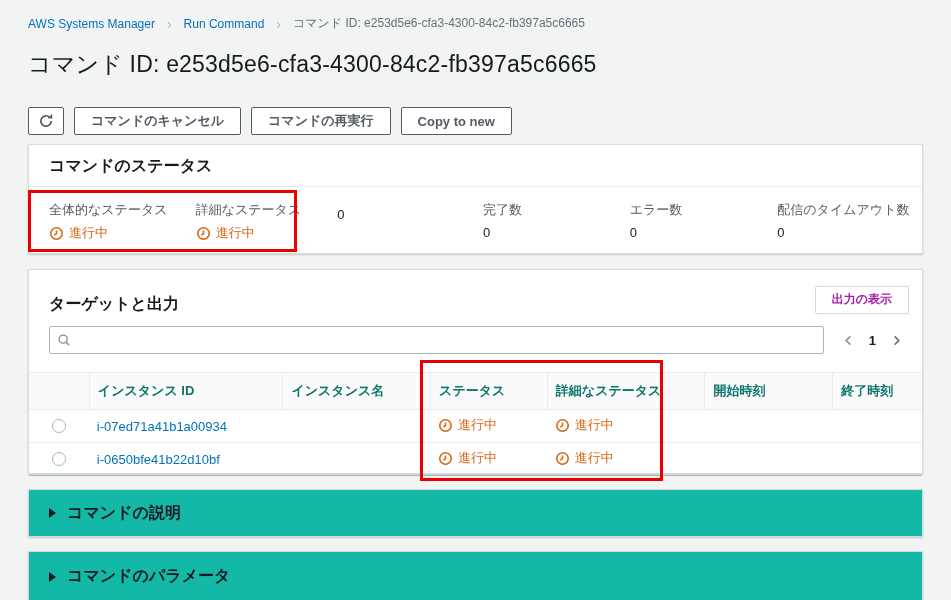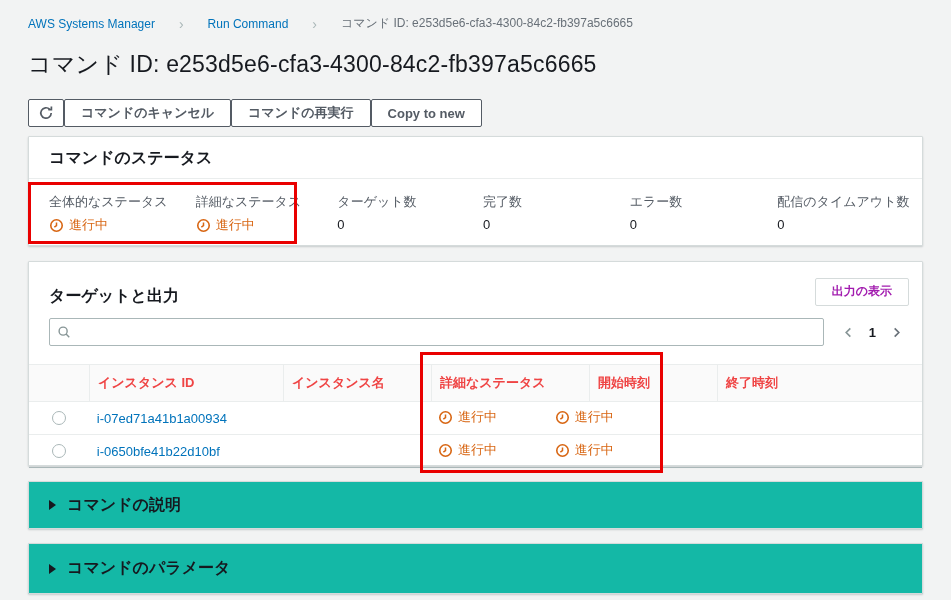--- a/index.html
+++ b/index.html
@@ -7,30 +7,30 @@
   body {
     font-family: "Liberation Sans", sans-serif;
     background: #f2f3f3;
     color: #16191f;
     overflow: hidden;
     position: relative;
   }
   .page { padding: 15px 28px 0; position: relative; }
 
   
-  .breadcrumb { font-size: 12px; display: flex; align-items: center; gap: 24px; }
+  .breadcrumb { font-size: 12px; display: flex; align-items: center; gap: 12px; }
   .breadcrumb a { color: #0073bb; text-decoration: none; cursor: pointer; }
   .crumb-sep { color: #aab7b8; font-size: 14px; line-height: 12px; }
   .crumb-current { color: #687078; }
 
   
   h1 { font-size: 23px; font-weight: 400; color: #16191f; margin-top: 17px; letter-spacing: 0.2px; }
 
   
-  .toolbar { display: flex; gap: 0; margin-top: 19px; }
+  .toolbar { display: flex; gap: 10px; margin-top: 27px; }
   .btn {
     display: inline-flex; align-items: center; justify-content: center;
     height: 28px; padding: 0 16px;
     background: #fff; border: 1px solid #545b64; border-radius: 2px;
     color: #545b64; font-size: 13px; font-weight: 700; cursor: pointer;
     font-family: "Liberation Sans", sans-serif;
   }
   .btn-icon { width: 36px; padding: 0; }
   .btn-disabled { border-color: #d5dbdb; color: #a21caf; cursor: default; font-size: 12px; }
 
@@ -65,21 +65,21 @@
     padding: 0 8px 0 30px; font-size: 13px; color: #16191f; outline: none;
     font-family: "Liberation Sans", sans-serif; background: #fff;
   }
   .pagination { display: flex; align-items: center; gap: 15px; margin-left: 19px; }
   .page-num { font-size: 13px; font-weight: 700; color: #16191f; }
   .chev { cursor: pointer; display: inline-flex; }
 
   
   .table { margin-top: 18px; font-size: 13px; border-top: 1px solid #eaeded; }
   .trow { display: flex; align-items: center; }
-  .trow-head { height: 37px; background: #fafafa; border-bottom: 1px solid #eaeded; color: #ef4444; font-weight: 700; }
+  .trow-head { height: 37px; background: #fafafa; border-bottom: 1px solid #eaeded; color: #0f766e; font-weight: 700; }
   .trow-data { height: 33px; border-bottom: 1px solid #eaeded; }
   .trow-data:last-child { border-bottom: 1px solid #aab7b8; }
   .tc { padding-left: 8px; overflow: hidden; white-space: nowrap; }
   .tc-radio { width: 60px; display: flex; justify-content: center; padding-left: 0; }
   .tc-id { width: 194px; } .tc-name { width: 148px; } .tc-status { width: 117px; }
   .tc-detail { width: 158px; } .tc-start { width: 128px; } .tc-end { width: 90px; }
   .trow-head .tc { height: 100%; display: flex; align-items: center; }
   .trow-head .tc + .tc { border-left: 1px solid #eaeded; }
   .link { color: #0073bb; text-decoration: none; cursor: pointer; }
   .radio {
@@ -155,21 +155,20 @@
         <div class="field-label">詳細なステータス</div>
         <div class="field-value status-inprogress">
           <svg class="clock" viewBox="0 0 16 16">
               <circle cx="8" cy="8" r="6.1" fill="none" stroke="#d86613" stroke-width="1.7"></circle>
               <path d="M8 4.7V8L5.7 9.7" fill="none" stroke="#d86613" stroke-width="1.6"></path>
             </svg>
           <span>進行中</span>
         </div>
       </div>
       <div class="field f2">
-        <div class="field-label">ターゲット数</div>
         <div class="field-value">0</div>
       </div>
       <div class="field f3">
         <div class="field-label">完了数</div>
         <div class="field-value">0</div>
       </div>
       <div class="field f4">
         <div class="field-label">エラー数</div>
         <div class="field-value">0</div>
       </div>
@@ -207,20 +206,21 @@
             </svg>
         </span>
       </div>
     </div>
 
     <div class="table">
       <div class="trow trow-head">
         <div class="tc tc-radio"></div>
         <div class="tc tc-id">インスタンス ID</div>
         <div class="tc tc-name">インスタンス名</div>
+        <div class="tc tc-status">ステータス</div>
         <div class="tc tc-detail">詳細なステータス</div>
         <div class="tc tc-start">開始時刻</div>
         <div class="tc tc-end">終了時刻</div>
       </div>
 
       <div class="trow trow-data">
         <div class="tc tc-radio">
             <span class="radio"></span>
           </div>
         <div class="tc tc-id"><a class="link">i-07ed71a41b1a00934</a></div>

